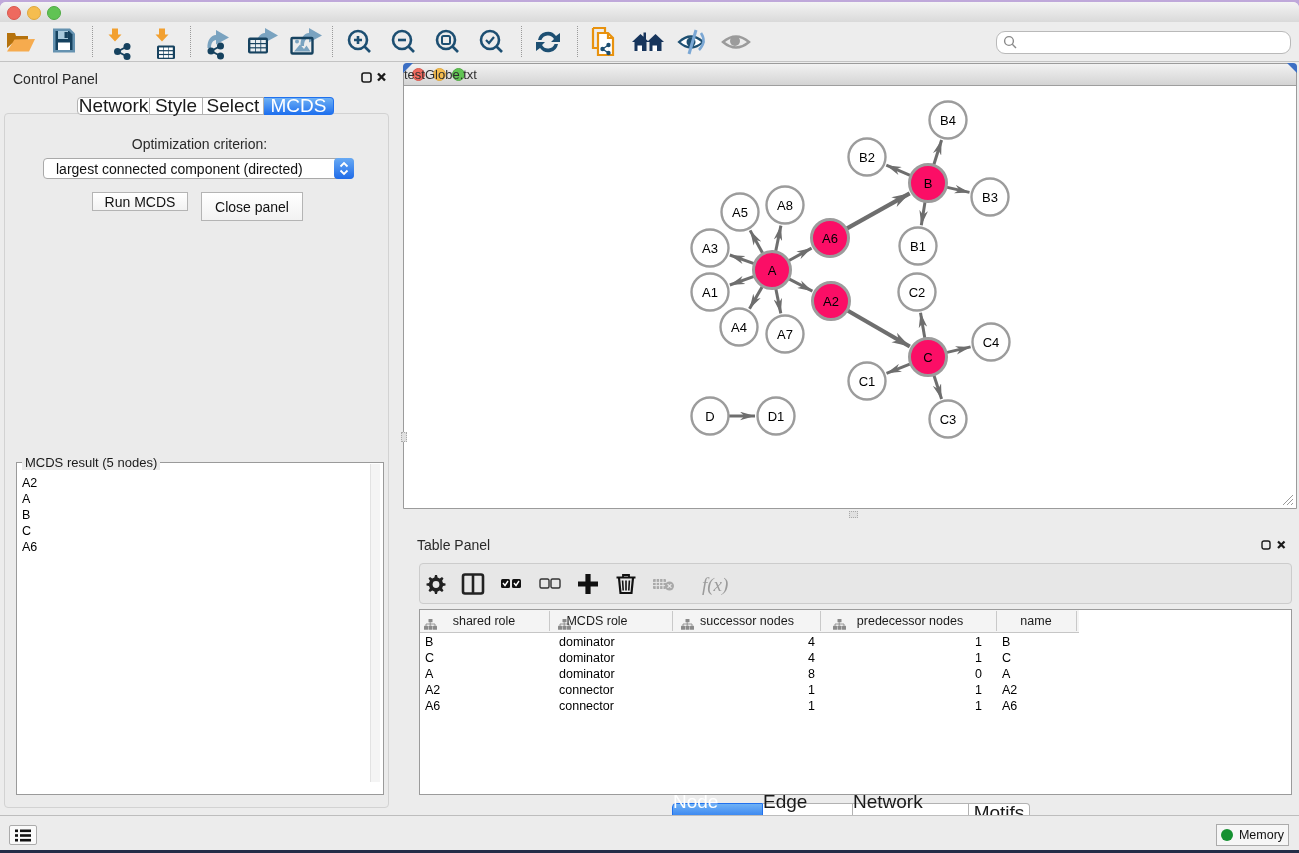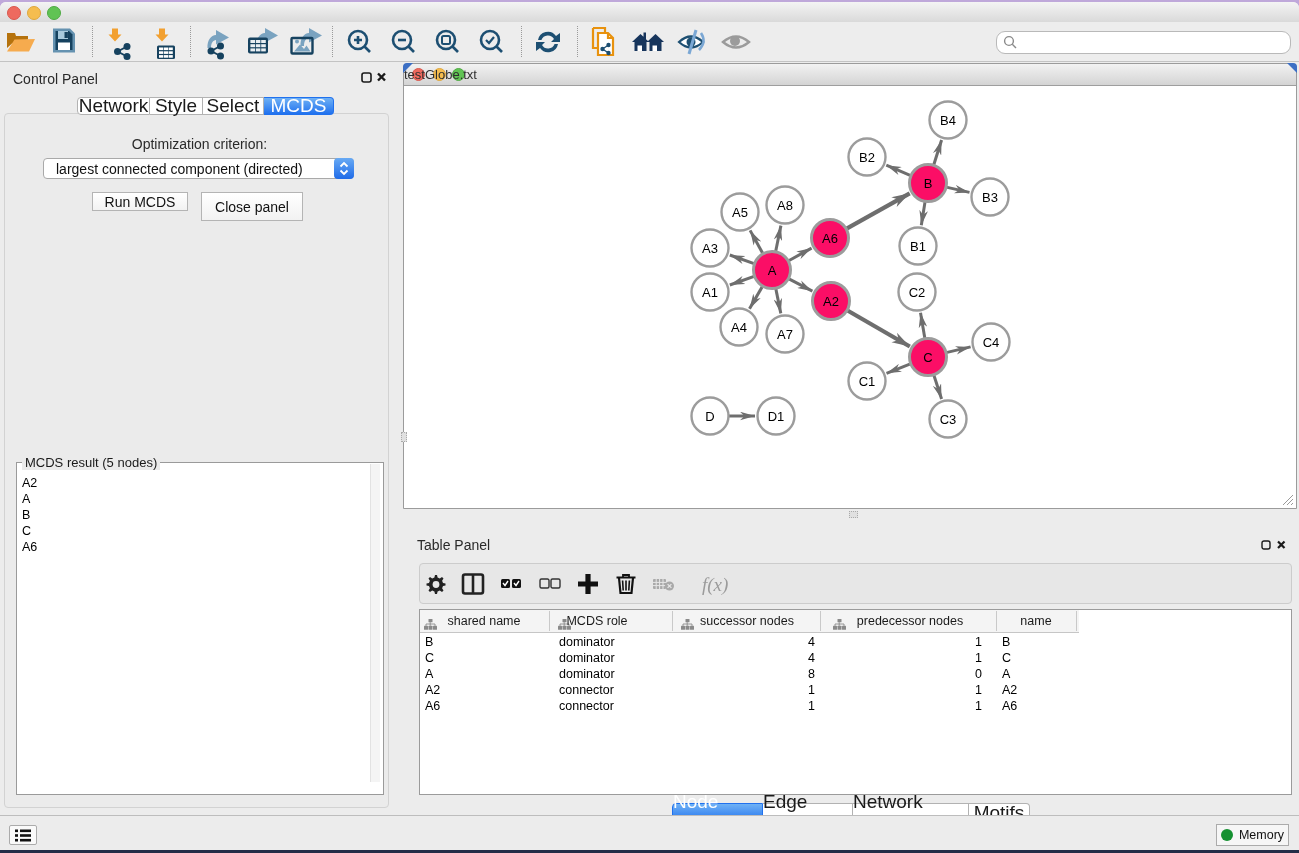--- a/index.html
+++ b/index.html
@@ -404,21 +404,21 @@
   <div class="abs thsep" style="left:656px"></div>
   <div class="abs" style="left:4px;top:6px"><svg width="13" height="11">
           <g fill="#8a8a8a">
             <rect x="4.5" y="0" width="4" height="3.2" rx="0.5"></rect>
             <rect x="0" y="6.8" width="4" height="4" rx="0.5"></rect>
             <rect x="4.5" y="6.8" width="4" height="4" rx="0.5"></rect>
             <rect x="9" y="6.8" width="4" height="4" rx="0.5"></rect>
             <path d="M6.2,3.2 L6.2,5 M2,5 L11,5 M2,5 L2,6.8 M6.2,5 L6.2,6.8 M11,5 L11,6.8" stroke="#8a8a8a" stroke-width="0.9" fill="none"></path>
           </g>
         </svg></div>
-  <div class="th" style="left:-16px;width:160px">shared name</div>
+  <div class="th" style="left:-16px;width:160px">shared role</div>
   <div class="abs" style="left:138px;top:6px"><svg width="13" height="11">
           <g fill="#8a8a8a">
             <rect x="4.5" y="0" width="4" height="3.2" rx="0.5"></rect>
             <rect x="0" y="6.8" width="4" height="4" rx="0.5"></rect>
             <rect x="4.5" y="6.8" width="4" height="4" rx="0.5"></rect>
             <rect x="9" y="6.8" width="4" height="4" rx="0.5"></rect>
             <path d="M6.2,3.2 L6.2,5 M2,5 L11,5 M2,5 L2,6.8 M6.2,5 L6.2,6.8 M11,5 L11,6.8" stroke="#8a8a8a" stroke-width="0.9" fill="none"></path>
           </g>
         </svg></div>
   <div class="th" style="left:97px;width:160px">MCDS role</div>

